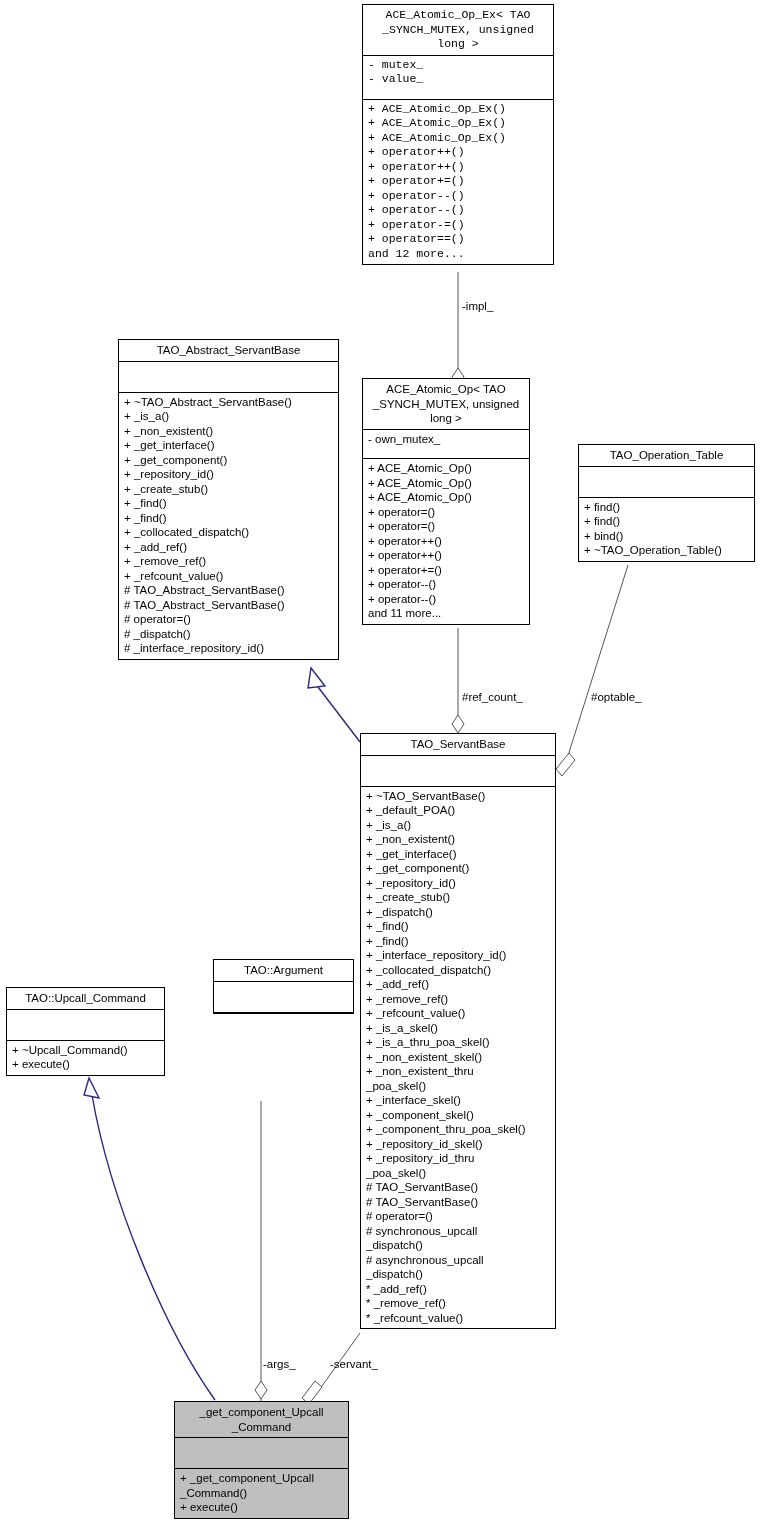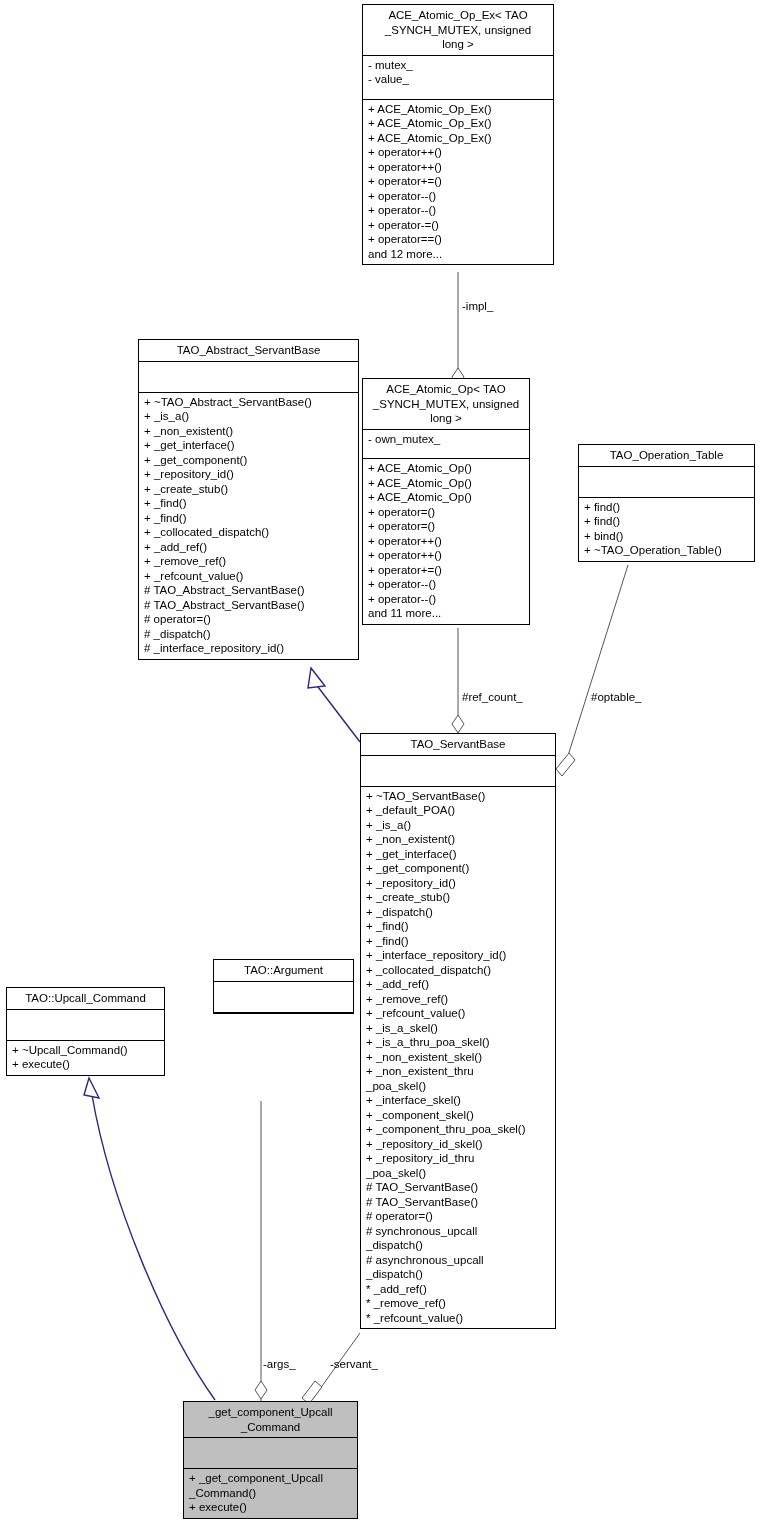--- a/index.html
+++ b/index.html
@@ -112,21 +112,21 @@
       <line x1="360" y1="1333" x2="312" y2="1400" stroke="#555555" stroke-width="1"></line>
       <polygon points="315,1381 322,1387 309,1404 302,1398" fill="#ffffff" stroke="#555555" stroke-width="1"></polygon>
     </g>
 
     <g>
       <path d="M 215 1400 C 165 1330 110 1200 92 1095" stroke="#28287d" stroke-width="1.4" fill="none"></path>
       <polygon points="89 1078, 99 1098, 84 1095" fill="#ffffff" stroke="#28287d" stroke-width="1.4"></polygon>
     </g>
   </svg>
 
-  <div class="node" style="left:362px; top:4px; width:192px;">
+  <div class="node" style="left:362px; top:4px; width:192px;font-family:Liberation Mono, monospace;">
     <div class="title">ACE_Atomic_Op_Ex&lt; TAO
 _SYNCH_MUTEX, unsigned
 long &gt;</div>
     <div class="attrs">- mutex_
 - value_</div>
     <div class="ops">+ ACE_Atomic_Op_Ex()
 + ACE_Atomic_Op_Ex()
 + ACE_Atomic_Op_Ex()
 + operator++()
 + operator++()
@@ -149,21 +149,21 @@
 + operator=()
 + operator=()
 + operator++()
 + operator++()
 + operator+=()
 + operator--()
 + operator--()
 and 11 more...</div>
   </div>
 
-  <div class="node" style="left:118px; top:339px; width:221px;margin-left:20px;">
+  <div class="node" style="left:118px; top:339px; width:221px;">
     <div class="title">TAO_Abstract_ServantBase</div>
     <div class="attrs empty"></div>
     <div class="ops">+ ~TAO_Abstract_ServantBase()
 + _is_a()
 + _non_existent()
 + _get_interface()
 + _get_component()
 + _repository_id()
 + _create_stub()
 + _find()
@@ -235,21 +235,21 @@
     <div class="attrs empty"></div>
     <div class="ops">+ ~Upcall_Command()
 + execute()</div>
   </div>
 
   <div class="node" style="left:191px; top:959px; width:141px;margin-left:22px;">
     <div class="title">TAO::Argument</div>
     <div class="attrs empty"></div>
   </div>
 
-  <div class="node highlight" style="left:174px; top:1401px; width:175px;margin-left:9px;">
+  <div class="node highlight" style="left:174px; top:1401px; width:175px;">
     <div class="title">_get_component_Upcall
 _Command</div>
     <div class="attrs empty"></div>
     <div class="ops">+ _get_component_Upcall
 _Command()
 + execute()</div>
   </div>
 
   <div class="edge-label" style="left:462px; top:300px;">-impl_</div>
 

